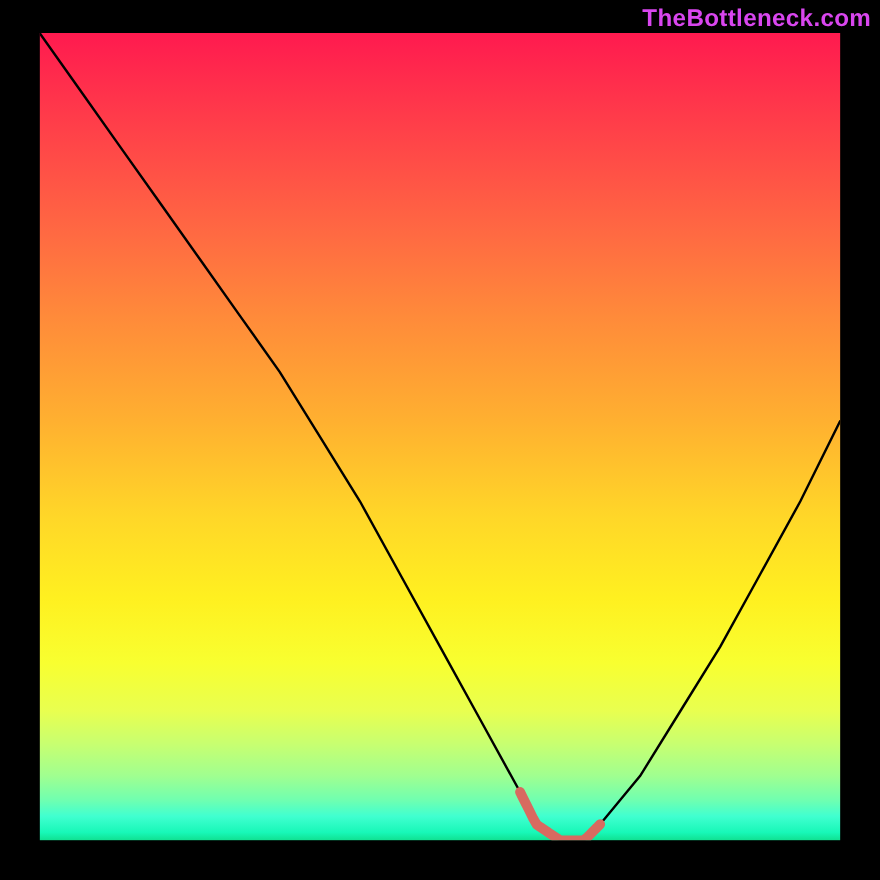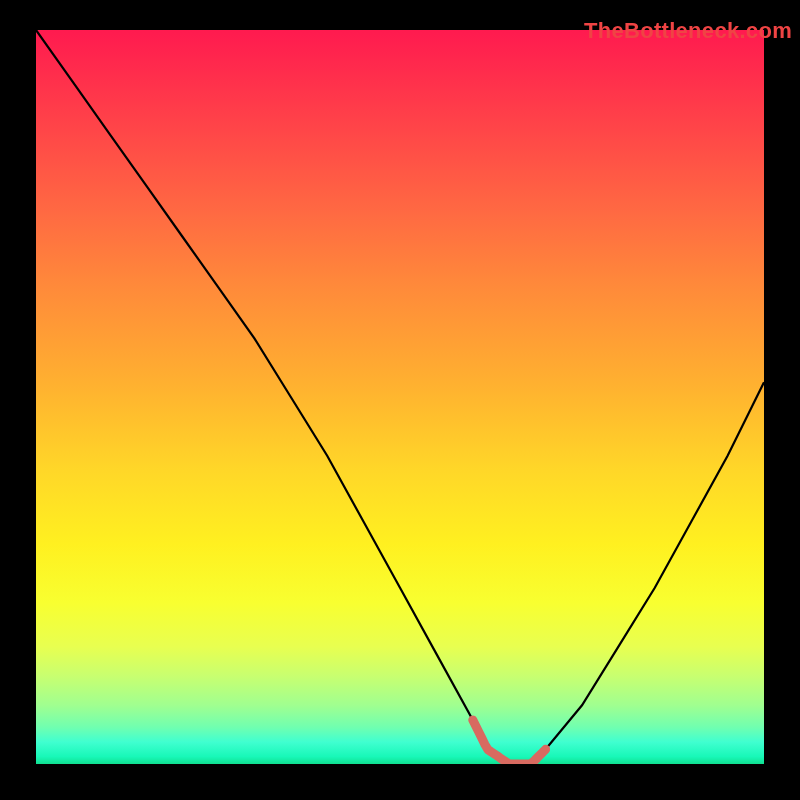--- a/index.html
+++ b/index.html
@@ -12,25 +12,25 @@
     font-family: Arial, Helvetica, sans-serif;
   }
   .frame {
     position: relative;
     width: 800px;
     height: 800px;
     background: #000;
   }
   .watermark {
     position: absolute;
-    top: 18px;
+    top: 4px;
     right: 8px;
     font-size: 22px;
     font-weight: 600;
-    color: #ef4444;
+    color: #d946ef;
     letter-spacing: 0.3px;
     z-index: 50;
     text-align: right;
   }
   .plot-area {
     position: absolute;
     left: 36px;
     top: 30px;
     width: 728px;
     height: 734px;

